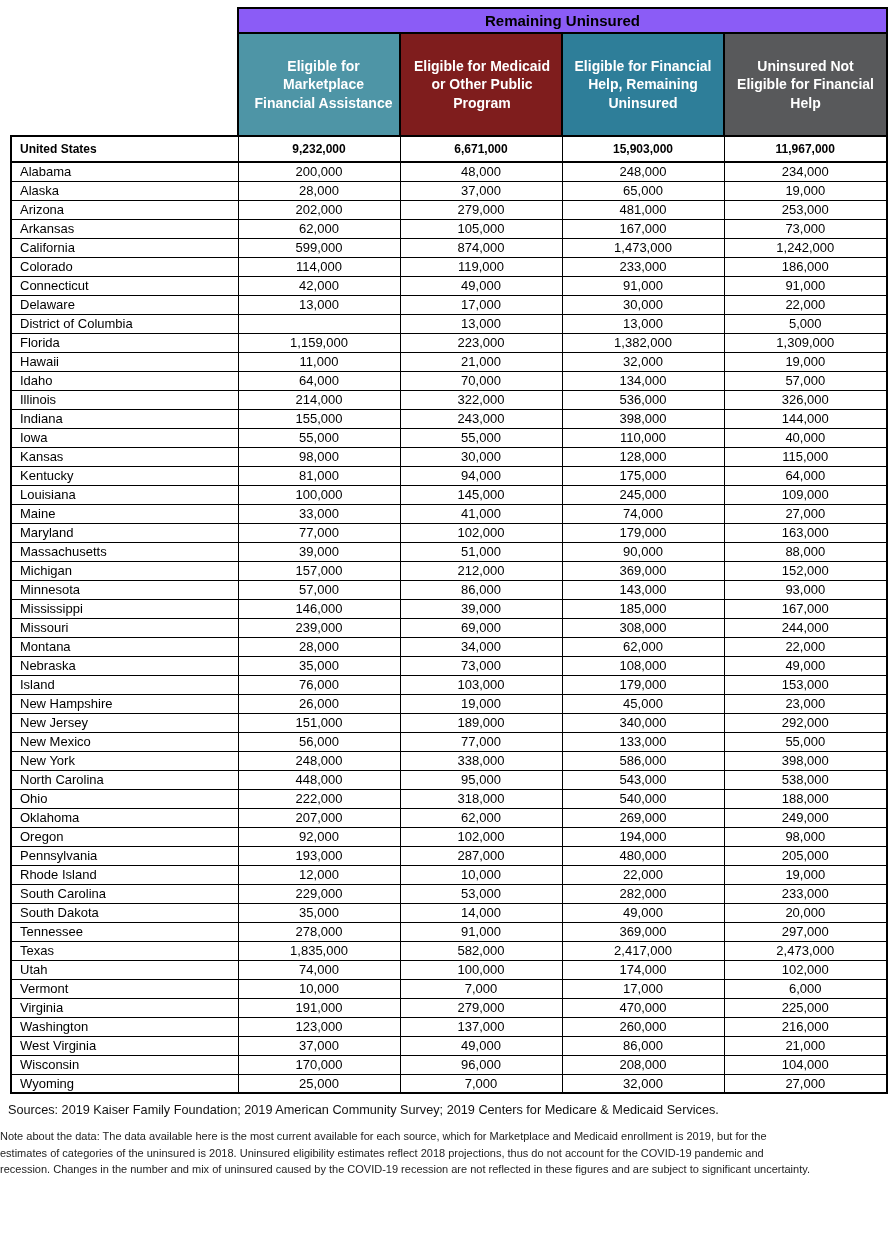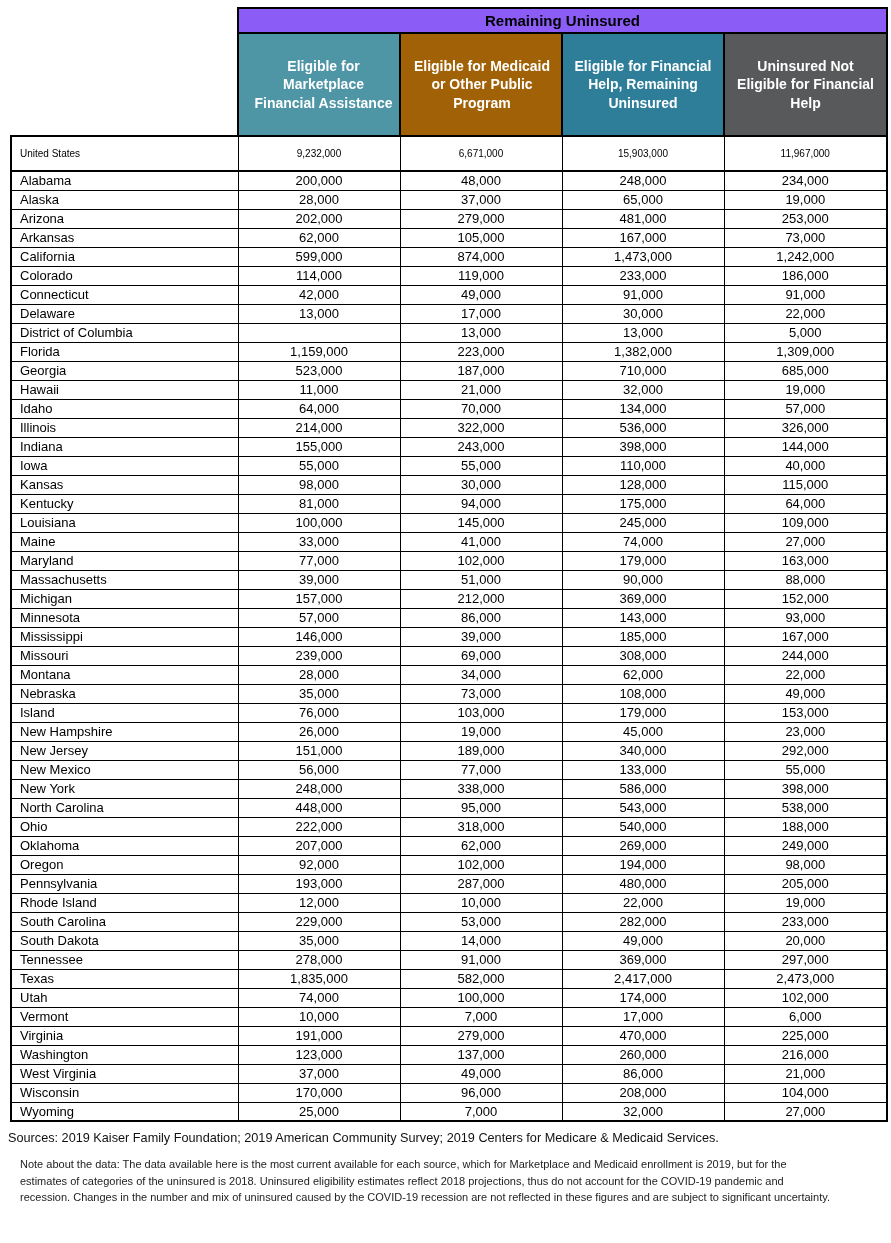--- a/index.html
+++ b/index.html
@@ -57,35 +57,35 @@
     white-space: nowrap;
     overflow: hidden;
   }
   td.state { text-align: left; padding-left: 8px; }
   td.num { text-align: center; }
   td:first-child { border-left: 2px solid #000000; }
   td:last-child { border-right: 2px solid #000000; }
   tr.total-row td {
     border-top: 2px solid #000000;
     border-bottom: 2px solid #000000;
-    font-weight: normal;
-    height: 35px;
-    font-size: 10px;
+    font-weight: bold;
+    height: 26px;
+    font-size: 12px;
   }
   tr.state-row:last-child td { border-bottom: 2px solid #000000; }
 
   
   .sources {
     margin: 9px 0 0 8px;
     font-size: 12.7px;
     color: #111111;
     white-space: nowrap;
   }
   .note {
-    margin: 11px 0 0 20px;
+    margin: 11px 0 0 0;
     font-size: 11px;
     color: #222222;
     line-height: 1.5;
   }
   .note div { white-space: nowrap; }
 </style>
 </head>
 <body>
 
 <div class="page">
@@ -99,21 +99,21 @@
         <col class="c-d4">
     </colgroup>
     <thead>
       <tr>
         <th class="corner"></th>
         <th class="group-header" colspan="4">Remaining Uninsured</th>
       </tr>
       <tr id="col-header-row">
         <th class="corner"></th>
         <th class="col-header" style="background: rgb(78, 149, 166); padding-left: 15px;">Eligible for Marketplace Financial Assistance</th>
-        <th class="col-header" style="background: #a16207; padding-left: 8px;">Eligible for Medicaid or Other Public Program</th>
+        <th class="col-header" style="background: #7f1d1d; padding-left: 8px;">Eligible for Medicaid or Other Public Program</th>
         <th class="col-header" style="background: rgb(46, 126, 153);">Eligible for Financial Help, Remaining Uninsured</th>
         <th class="col-header" style="background: rgb(88, 89, 91);">Uninsured Not Eligible for Financial Help</th>
       </tr>
     </thead>
     <tbody id="table-body">
       <tr class="total-row">
         <td class="state">United States</td>
         <td class="num">9,232,000</td>
         <td class="num">6,671,000</td>
         <td class="num">15,903,000</td>
@@ -183,27 +183,20 @@
           <td class="num">5,000</td>
         </tr>
         <tr class="state-row">
           <td class="state">Florida</td>
           <td class="num">1,159,000</td>
           <td class="num">223,000</td>
           <td class="num">1,382,000</td>
           <td class="num">1,309,000</td>
         </tr>
         <tr class="state-row">
-          <td class="state">Georgia</td>
-          <td class="num">523,000</td>
-          <td class="num">187,000</td>
-          <td class="num">710,000</td>
-          <td class="num">685,000</td>
-        </tr>
-        <tr class="state-row">
           <td class="state">Hawaii</td>
           <td class="num">11,000</td>
           <td class="num">21,000</td>
           <td class="num">32,000</td>
           <td class="num">19,000</td>
         </tr>
         <tr class="state-row">
           <td class="state">Idaho</td>
           <td class="num">64,000</td>
           <td class="num">70,000</td>

